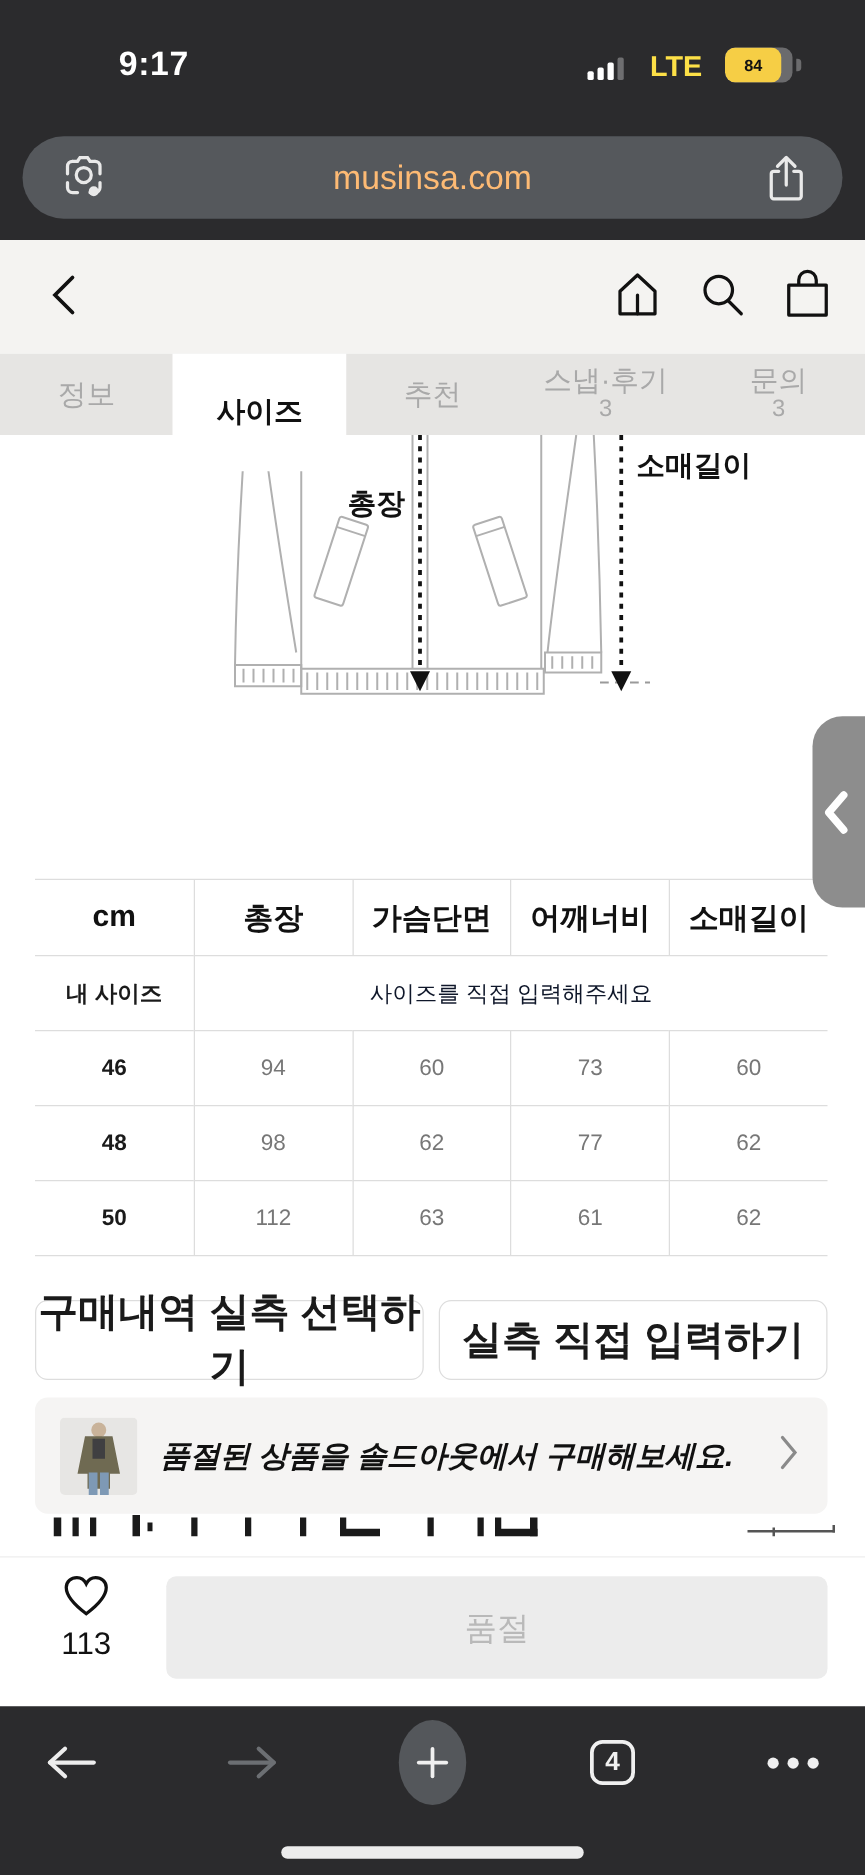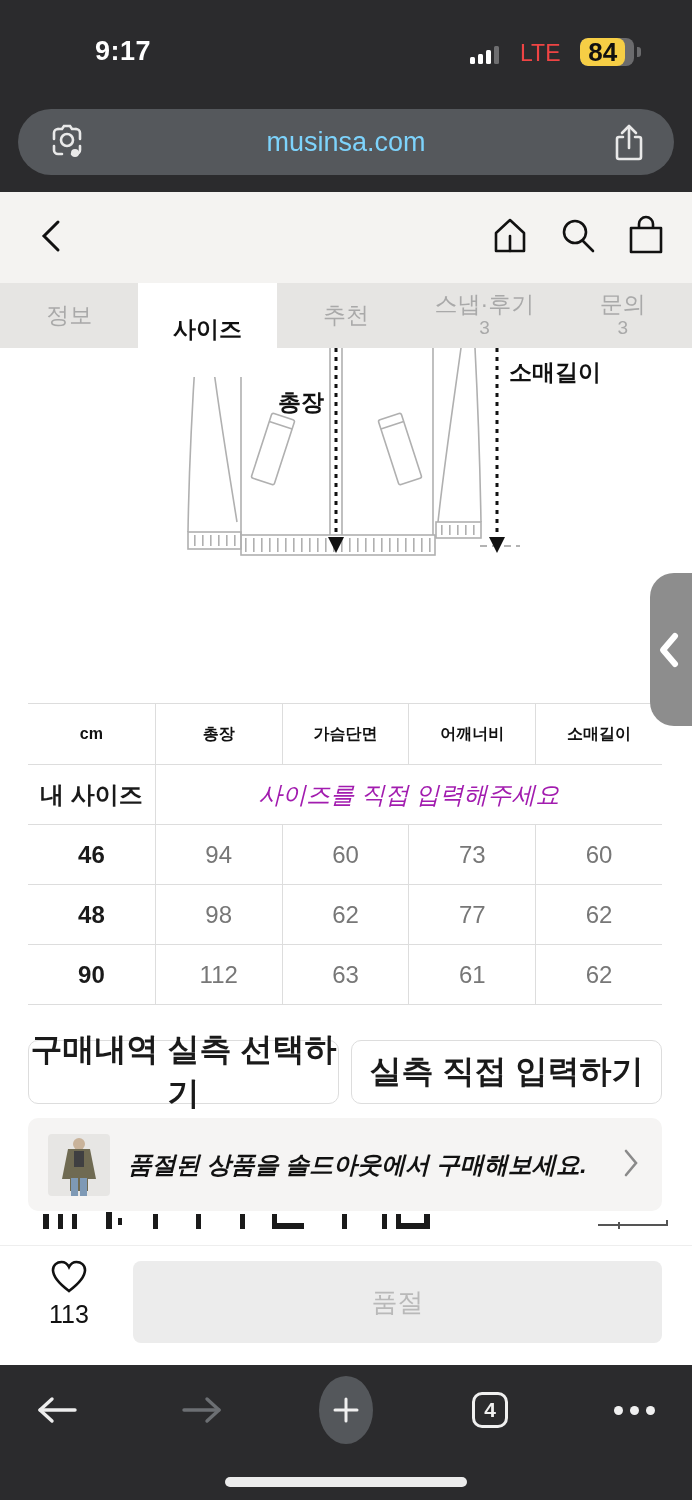--- a/index.html
+++ b/index.html
@@ -8,26 +8,26 @@
   #phone { position:relative; width:692px; height:1500px; background:#fff; overflow:hidden; margin:0 auto; }
 
   
   .chrome-top { position:absolute; top:0; left:0; width:692px; height:192px; background:#2b2b2d; }
   .statusbar { position:absolute; top:30px; left:0; width:692px; height:44px; }
   .time { position:absolute; left:95px; top:6px; color:#fff; font-size:27px; font-weight:700; letter-spacing:.5px; }
   .sig { position:absolute; left:470px; top:16px; display:flex; align-items:flex-end; gap:3px; height:18px; }
   .sig i { display:block; width:5px; background:#fff; border-radius:1.5px; }
   .sig i:nth-child(1){height:7px;} .sig i:nth-child(2){height:10px;} .sig i:nth-child(3){height:14px;}
   .sig i:nth-child(4){height:18px; background:#6e6e70;}
-  .lte { position:absolute; left:520px; top:10px; color:#ef4444; font-size:23px; font-weight:400; }
+  .lte { position:absolute; left:520px; top:10px; color:#fde047; font-size:23px; font-weight:700; }
   .batt { position:absolute; left:580px; top:8px; width:54px; height:28px; background:#6b6b6d; border-radius:8px; overflow:hidden; }
-  .batt .fill { position:absolute; left:0; top:0; bottom:0; width:84%; background:#f6ce45; border-radius:8px; display:flex; align-items:center; justify-content:center; color:#111; font-size:26px; font-weight:700; }
+  .batt .fill { position:absolute; left:0; top:0; bottom:0; width:84%; background:#f6ce45; border-radius:8px; display:flex; align-items:center; justify-content:center; color:#111; font-size:13px; font-weight:700; }
   .batt-cap { position:absolute; left:637px; top:17px; width:4px; height:10px; background:#6b6b6d; border-radius:0 3px 3px 0; }
   .omnibox { position:absolute; top:109px; left:18px; width:656px; height:66px; background:#55585c; border-radius:33px; display:flex; align-items:center; }
-  .omni-url { position:absolute; left:0; right:0; text-align:center; color:#7dd3fc; font-size:27px; }
+  .omni-url { position:absolute; left:0; right:0; text-align:center; color:#fdba74; font-size:27px; }
   .omni-ic { position:absolute; top:15px; }
   .omni-ic.left { left:30px; } .omni-ic.right { right:28px; }
 
   
   .site-header { position:absolute; top:192px; left:0; width:692px; height:91px; background:#f4f3f1; }
   .back-btn { position:absolute; left:36px; top:22px; width:44px; height:44px; }
   .hdr-icons { position:absolute; right:26px; top:22px; display:flex; gap:28px; }
   .hdr-icons .hicon { width:40px; height:44px; display:flex; align-items:center; justify-content:center; }
 
   
@@ -36,26 +36,26 @@
   .tab .badge { font-size:19px; margin-top:1px; }
   .tab.active { background:#fff; color:#111; font-weight:700; height:94px; z-index:2; }
 
   
   .content { position:absolute; top:348px; left:0; width:692px; height:897px; background:#fff; }
   .diagram { position:absolute; top:0; left:148px; }
   .links-row { position:absolute; top:278px; left:0; width:692px; text-align:center; font-size:23px; color:#4d4d4d; }
   .links-row a { color:#4d4d4d; text-decoration:underline; text-underline-offset:5px; margin:0 8px; }
 
   .size-table { position:absolute; top:355px; left:28px; width:634px; display:grid; grid-template-columns:repeat(5,1fr); border-top:1px solid #ddd; border-bottom:1px solid #ddd; }
-  .size-table .cell { height:60px; display:flex; align-items:center; justify-content:center; font-size:24px; color:#777; border-top:1px solid #ddd; }
+  .size-table .cell { height:60px; display:flex; align-items:center; justify-content:center; font-size:18px; color:#777; border-top:1px solid #ddd; }
   .size-table .cell.r0 { border-top:none; }
   .size-table .cell.vline { border-left:1px solid #ddd; }
-  .size-table .cell.hd { font-weight:700; color:#111; font-size:16px; }
+  .size-table .cell.hd { font-weight:700; color:#111; font-size:24px; }
   .size-table .cell.szname { font-weight:600; color:#1a1a1a; }
-  .size-table .cell.span4 { grid-column:2/6; color:#a21caf;font-style:italic; }
+  .size-table .cell.span4 { grid-column:2/6; color:#0f172a; }
 
   .action-btns { position:absolute; top:692px; left:28px; width:634px; display:flex; gap:12px; }
   .action-btn { flex:1; height:64px; background:#fff; border:1px solid #ddd; border-radius:10px; font-size:32px; font-weight:600; color:#1a1a1a; display:flex; align-items:center; justify-content:center; }
 
   .soldout-banner { position:absolute; top:770px; left:28px; width:634px; height:93px; background:#f5f4f3; border-radius:10px; display:flex; align-items:center;font-style:italic; }
   .thumb { width:62px; height:62px; margin-left:20px; border-radius:4px; overflow:hidden; flex:none; }
   .banner-text { flex:1; margin-left:18px; font-size:24px; font-weight:700; color:#111; }
   .banner-chev { margin-right:22px; flex:none; }
 
   .fragments { position:absolute; top:864px; left:0; width:692px; height:33px; overflow:hidden; }
@@ -223,21 +223,21 @@
       <div class="cell vline">60</div>
       <div class="cell vline">73</div>
       <div class="cell vline">60</div>
 
       <div class="cell szname">48</div>
       <div class="cell vline">98</div>
       <div class="cell vline">62</div>
       <div class="cell vline">77</div>
       <div class="cell vline">62</div>
 
-      <div class="cell szname">90</div>
+      <div class="cell szname">50</div>
       <div class="cell vline">112</div>
       <div class="cell vline">63</div>
       <div class="cell vline">61</div>
       <div class="cell vline">62</div>
     </div>
 
     <div class="action-btns">
       <button class="action-btn">구매내역 실측 선택하기</button>
       <button class="action-btn">실측 직접 입력하기</button>
     </div>

